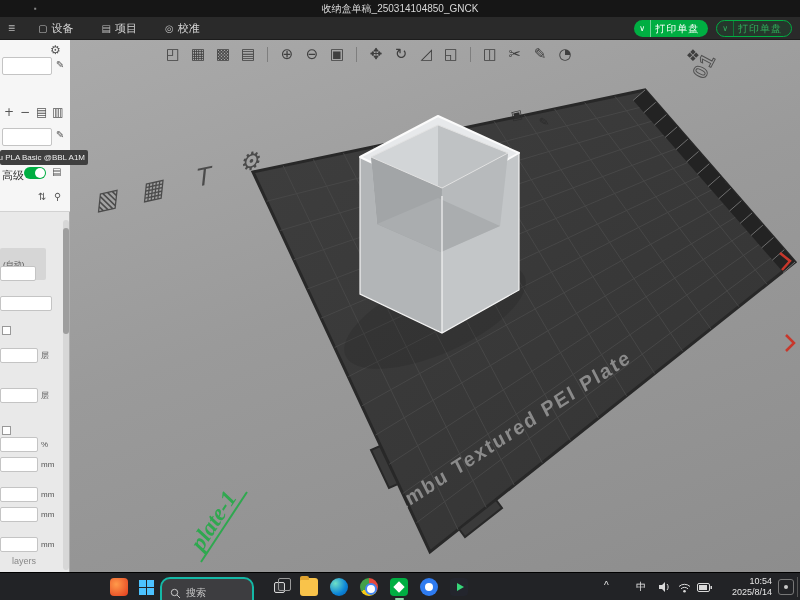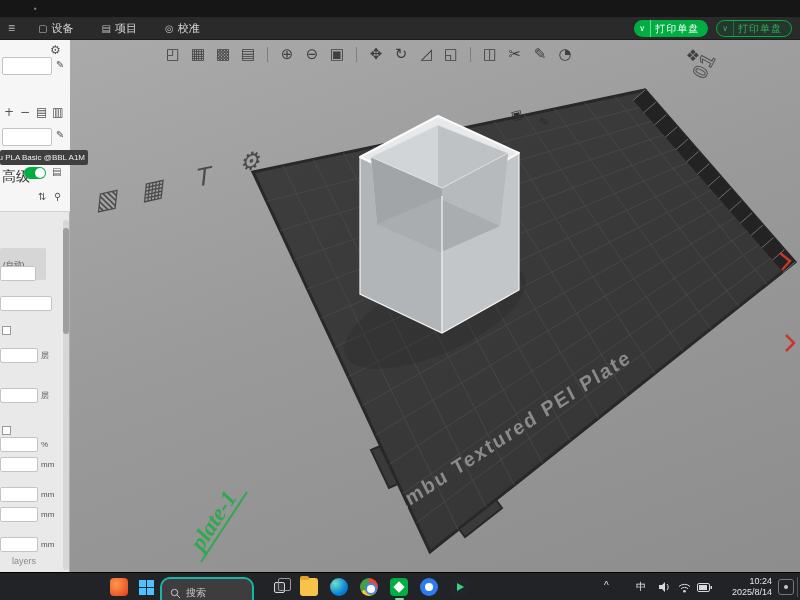--- a/index.html
+++ b/index.html
@@ -29,21 +29,21 @@
   .gbtn.outline{border:1px solid #00AE42;color:#2fae5a;background:rgba(0,174,66,.10)}
   .gbtn.outline .chev{border-right:1px solid rgba(0,174,66,.55)}
 
   
   #sidebar{position:absolute;left:0;top:40px;width:70px;height:532px;background:#e9e9e9;border-right:1px solid #b0b0b0}
   #sidebar .panel-top{position:absolute;left:0;top:0;width:70px;height:172px;background:#f6f6f6;border-bottom:1px solid #d2d2d2}
   .s-icon{position:absolute;color:#555;font-size:12px;font-family:"DejaVu Sans",sans-serif;cursor:pointer;line-height:1}
   .s-input{position:absolute;background:#fff;border:1px solid #c4c4c4;border-radius:2px}
   .tgl{position:absolute;width:22px;height:12px;border-radius:6px;background:#00AE42;cursor:pointer}
   .tgl::after{content:"";position:absolute;right:1px;top:1px;width:10px;height:10px;border-radius:50%;background:#fff}
-  #advanced-label{position:absolute;left:2px;top:128px;font-size:14px;color:#333}
+  #advanced-label{position:absolute;left:2px;top:128px;font-size:11px;color:#333}
   #auto-chip{position:absolute;left:0;top:208px;width:46px;height:32px;background:#d6d6d6;border-radius:2px;color:#555;font-size:8px;display:flex;align-items:center;padding:8px 3px}
   .p-row{position:absolute;left:0;display:flex;align-items:center;gap:3px}
   .p-input{width:38px;height:15px;background:#fff;border:1px solid #c4c4c4;border-radius:2px}
   .p-unit{font-size:8px;color:#555}
   .p-check{position:absolute;left:2px;width:9px;height:9px;background:#fff;border:1px solid #999}
   #layers-label{position:absolute;left:12px;top:516px;font-size:9px;color:#888}
   #sb-track{position:absolute;left:63px;top:180px;width:6px;height:350px;background:#d7d7d7;border-radius:3px}
   #sb-thumb{position:absolute;left:63px;top:188px;width:6px;height:106px;background:#9e9e9e;border-radius:3px;cursor:pointer}
   #filament-tooltip{position:absolute;left:0;top:150px;width:88px;height:15px;background:#3f3f3f;color:#eee;font-size:8px;display:flex;align-items:center;justify-content:flex-end;overflow:hidden;white-space:nowrap;padding:0 3px;border-radius:2px;z-index:50}
 
@@ -81,20 +81,21 @@
   #clock{position:absolute;left:712px;top:3px;width:60px;text-align:right;color:#e5e5e5;font-size:9px;line-height:11px;cursor:pointer}
   #notif{position:absolute;left:778px;top:6px;width:16px;height:16px;border:1px solid #777;border-radius:3px;cursor:pointer;display:flex;align-items:center;justify-content:center}
   #notif i{width:4px;height:4px;border-radius:50%;background:#c9c9c9}
   #show-desktop{position:absolute;left:797px;top:4px;width:1px;height:20px;background:#555;cursor:pointer}
 </style>
 </head>
 <body>
 
 <div id="titlebar">
   <span id="titlebar-mini-icon">▪</span>
+  <span id="window-title">收纳盒单稿_250314104850_GNCK</span>
 </div>
 
 <div id="menubar">
   <span id="menu-icon">≡</span>
   <div id="tabs">
     <div class="tab">
       <span class="tab-ic">▢</span>
       <span>设备</span>
     </div>
     <div class="tab">
@@ -342,20 +343,20 @@
       </svg>
   </span>
   <span class="tray-ic" style="left:697px;top:10px">
     <svg width="15" height="9">
         <rect x="0.5" y="0.5" width="12" height="8" rx="1.5" stroke="#d9d9d9" fill="none"></rect>
         <rect x="2" y="2" width="8" height="5" fill="#d9d9d9"></rect>
         <rect x="13.5" y="3" width="1.5" height="3" fill="#d9d9d9"></rect>
       </svg>
   </span>
   <div id="clock">
-    <div>10:24</div>
+    <div>10:54</div>
     <div>2025/8/14</div>
   </div>
   <div id="notif">
       <i></i>
     </div>
   <div id="show-desktop"></div>
 </div>
 
 </body></html>

